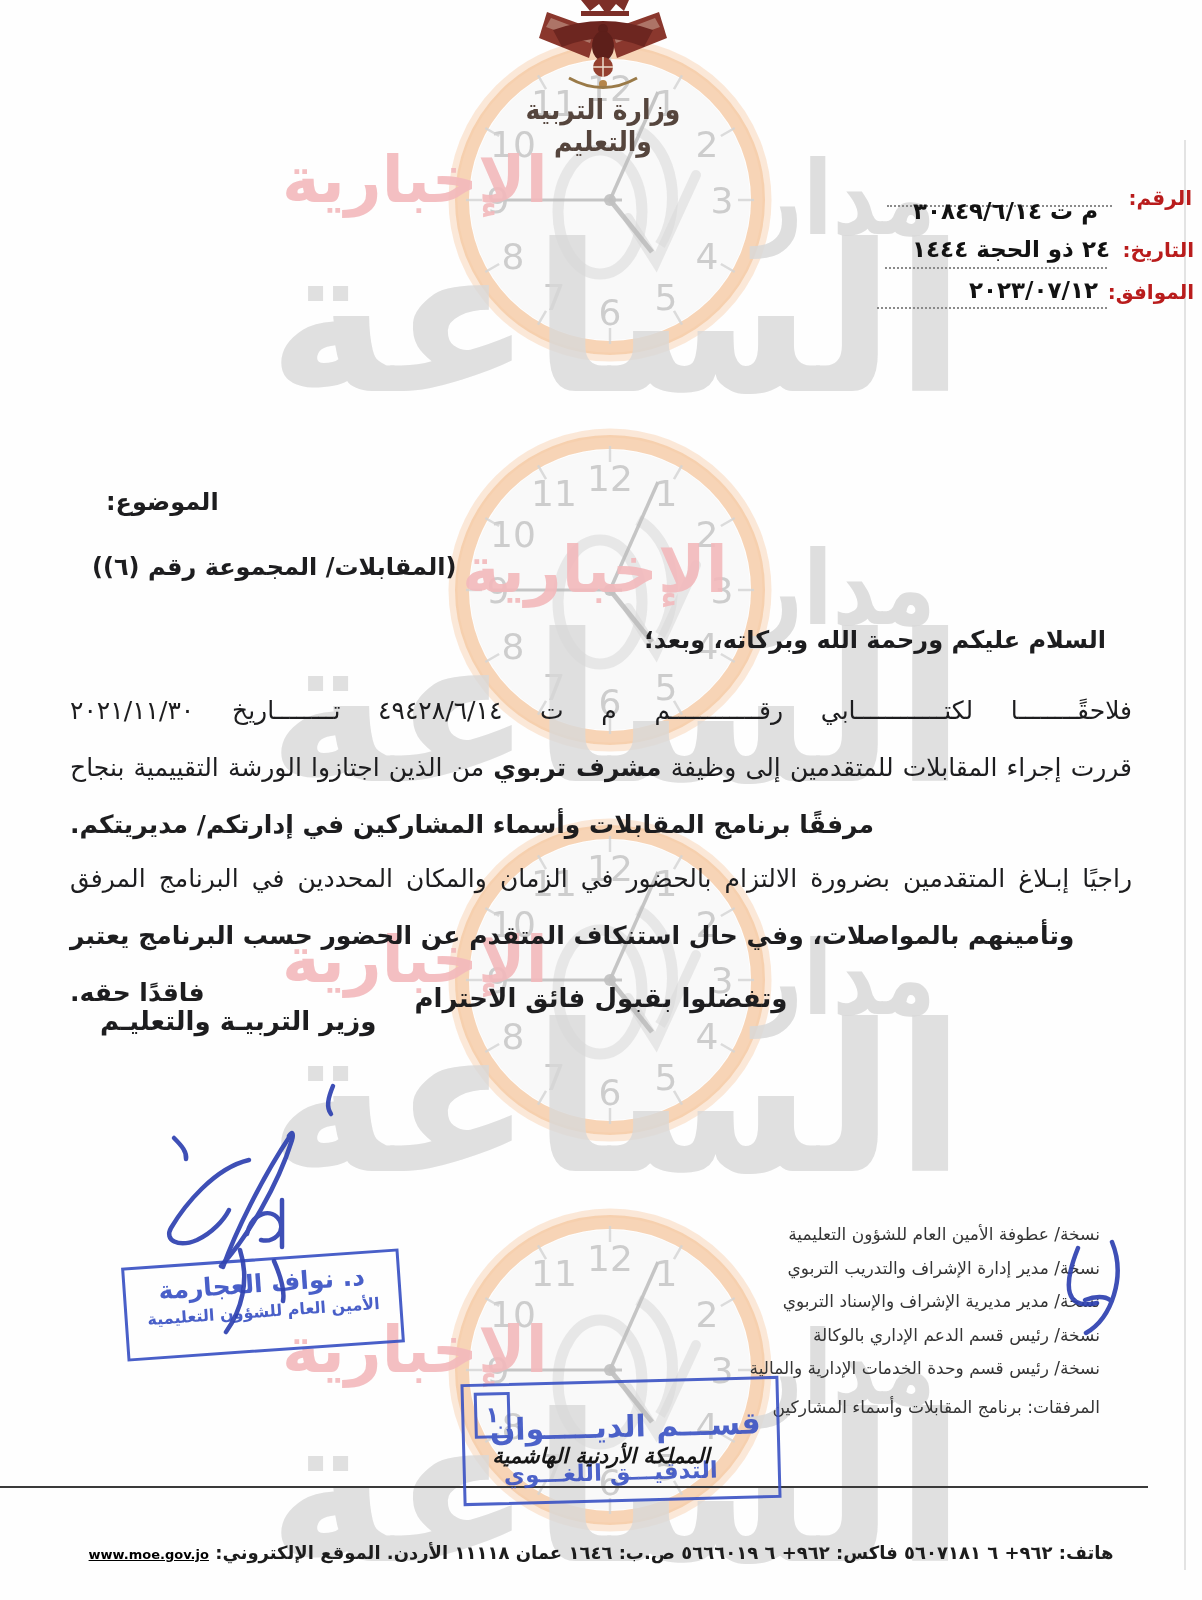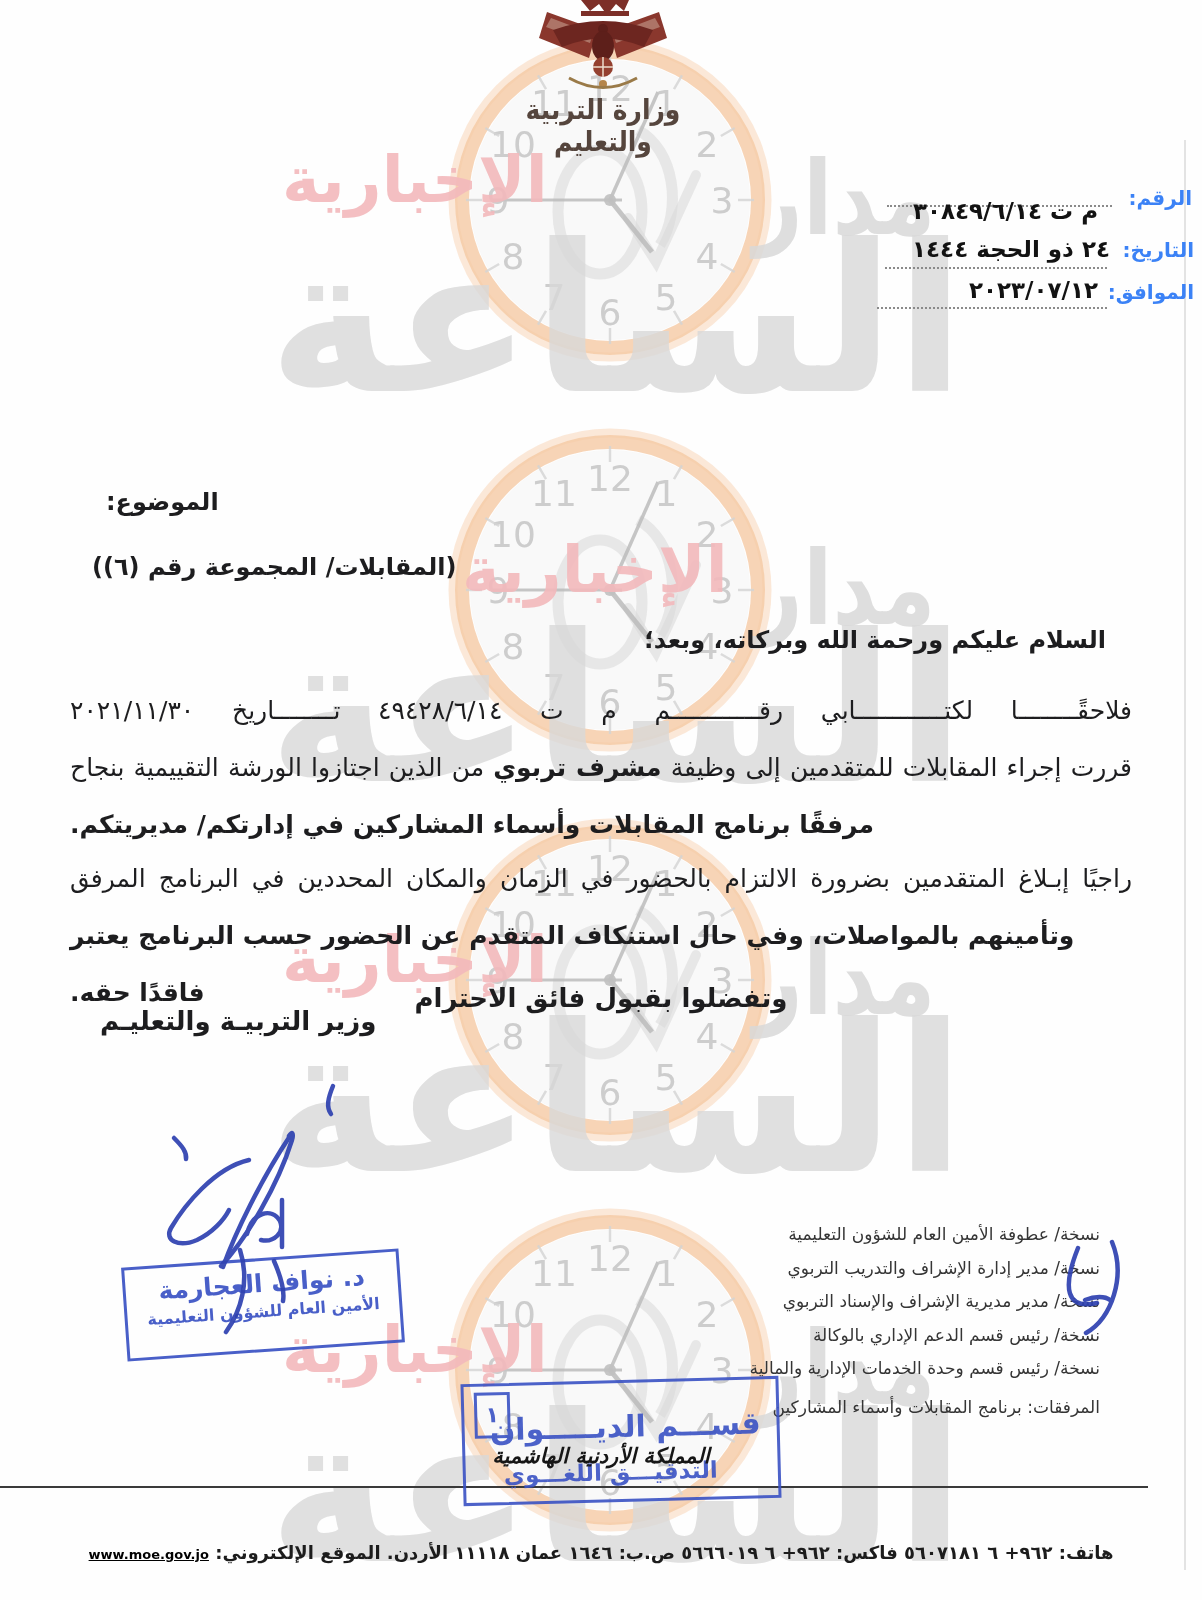--- a/index.html
+++ b/index.html
@@ -22,21 +22,21 @@
   .wm-word-madar{position:absolute;font-weight:bold;color:var(--wm-gray);opacity:.85;line-height:1;white-space:nowrap;transform:scale(1.05,1.25);transform-origin:right top;}
   .wm-word-pink{position:absolute;font-weight:bold;color:var(--wm-pink);opacity:.9;line-height:1;white-space:nowrap;}
   
   .crest{position:absolute;left:497px;top:0;z-index:2;}
   .ministry-name{
     position:absolute;left:498px;top:97px;width:210px;z-index:2;text-align:center;
     font-size:25px;font-weight:bold;color:#55453d;letter-spacing:-1px;
     transform:scale(1,1.1);
   }
   
-  .f-label{position:absolute;z-index:3;font-weight:bold;font-size:20px;color:#3b82f6;}
+  .f-label{position:absolute;z-index:3;font-weight:bold;font-size:20px;color:#b91c1c;}
   .f-value{position:absolute;z-index:4;font-weight:bold;font-size:23px;color:#121212;white-space:nowrap;}
   .dotted{position:absolute;z-index:2;border-bottom:2px dotted #8a8a8a;height:1px;}
   
   .recipients{position:absolute;right:340px;top:318px;z-index:3;text-align:right;}
   .recipients div{font-size:27px;font-weight:bold;line-height:58px;white-space:nowrap;}
   .subject-label{position:absolute;left:106px;top:488px;z-index:3;font-size:24px;font-weight:bold;}
   .subject-value{position:absolute;left:92px;top:553px;z-index:3;font-size:24px;font-weight:bold;white-space:nowrap;direction:rtl;}
   .salutation{position:absolute;right:96px;top:626px;z-index:3;font-size:24px;font-weight:bold;white-space:nowrap;}
   .bodyline{position:absolute;left:70px;right:70px;z-index:3;font-size:25px;line-height:57px;direction:rtl;}
   .j{text-align:justify;text-align-last:justify;}

